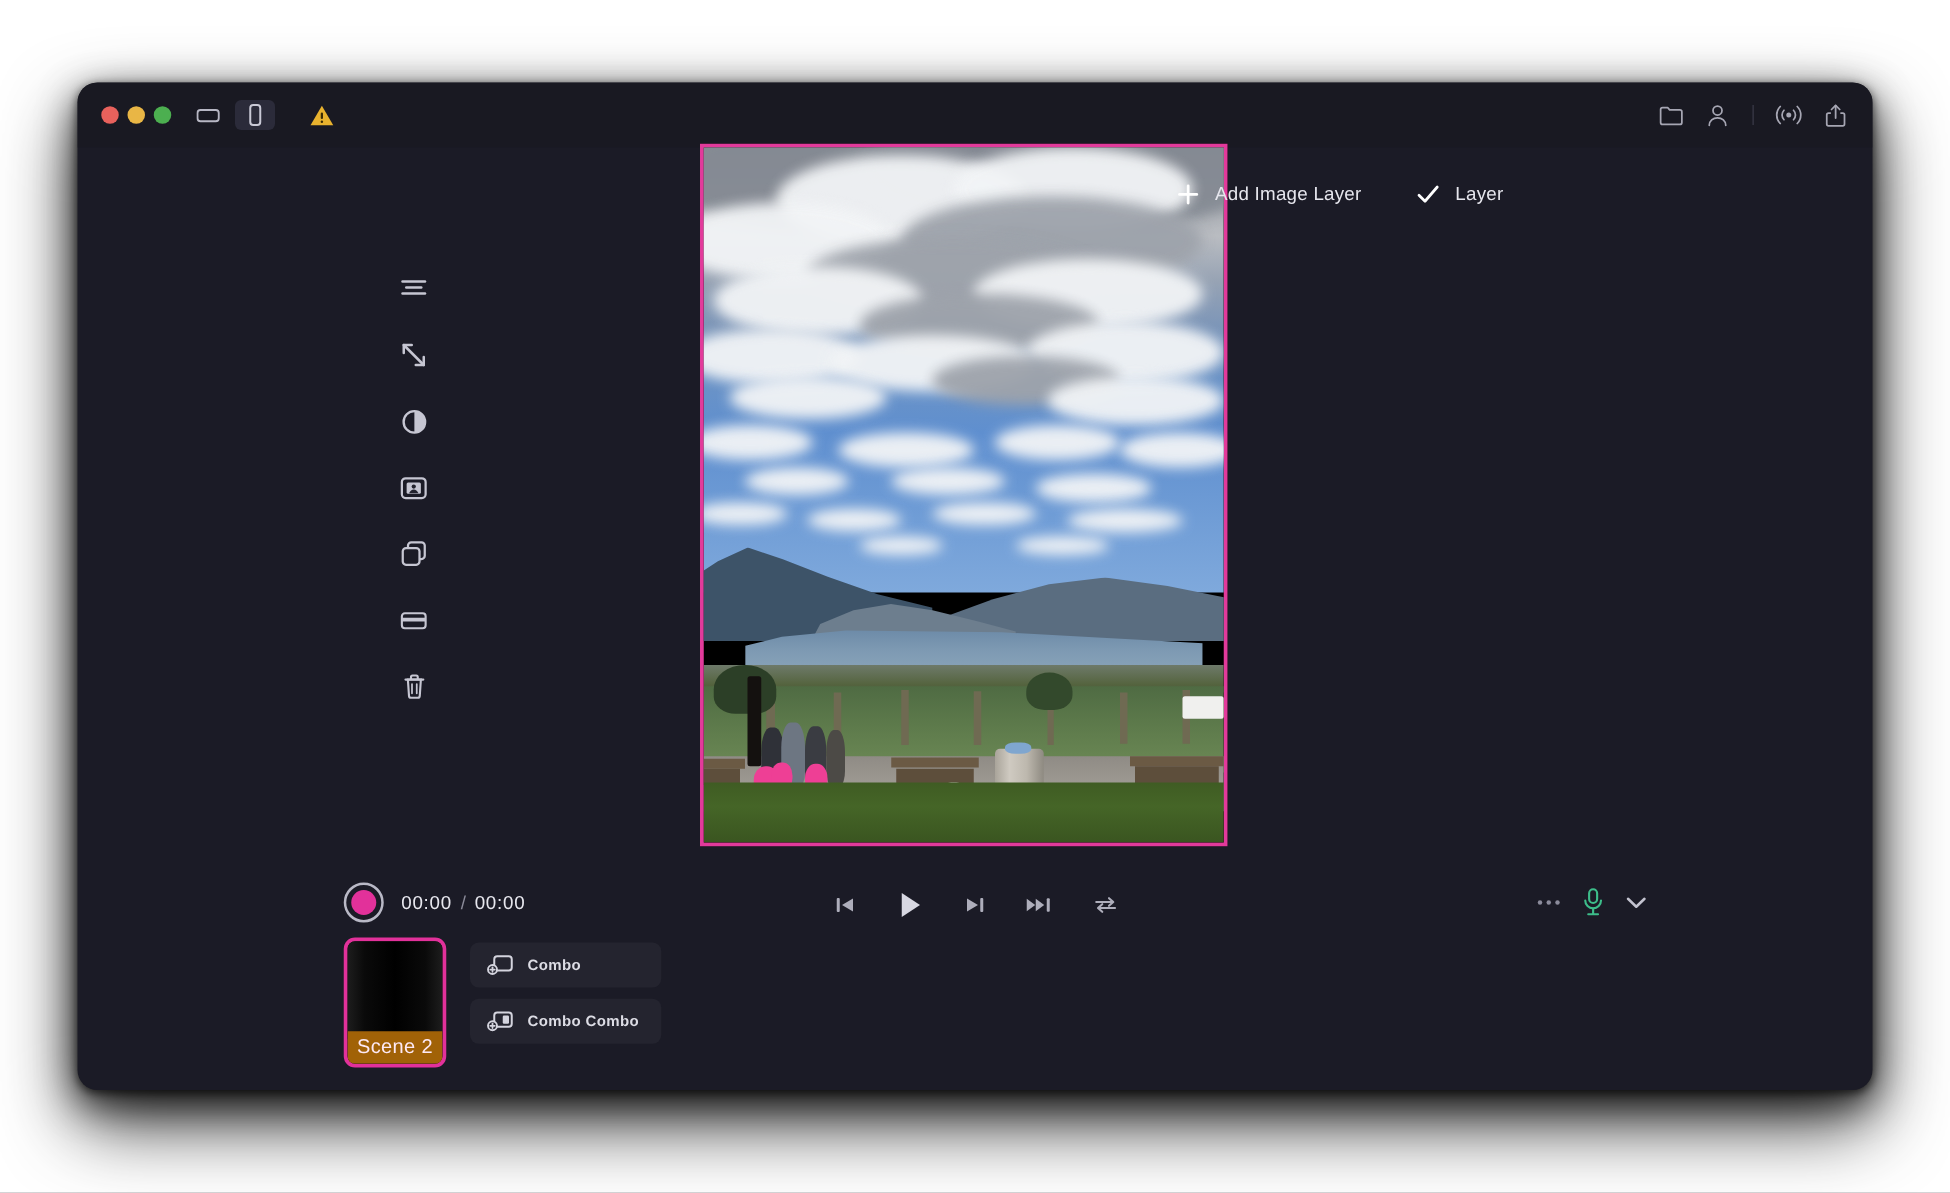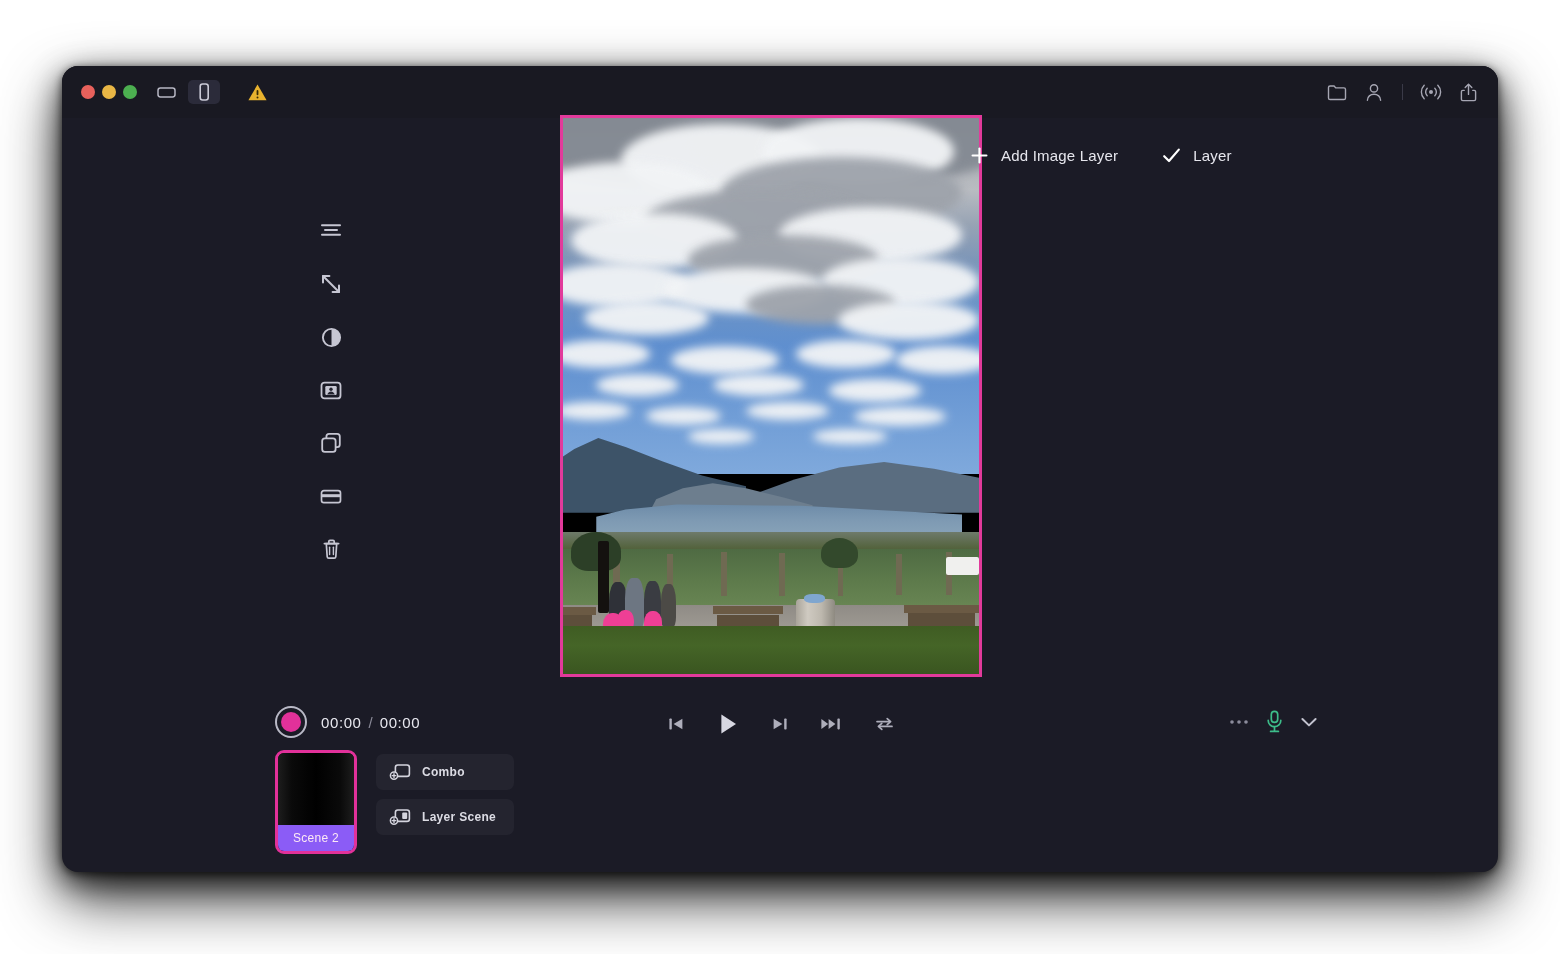--- a/index.html
+++ b/index.html
@@ -197,21 +197,21 @@
   }
   .person { position: absolute; border-radius: 40% 40% 25% 25%; }
   .flamingo { position: absolute; background: #ee3f95; border-radius: 45%; }
   .umbrella { position: absolute; background: #14110f; }
   .smallwhite { position: absolute; background: #f0f0ee; border-radius: 40%; }
   .post { position: absolute; background: #6f6a52; }
 
   
   #canvas-actions {
     position: absolute;
-    left: 908px;
+    left: 879px;
     top: 80px;
     display: flex;
     align-items: center;
     gap: 44px;
   }
   .canvas-btn {
     display: flex;
     align-items: center;
     gap: 12px;
     color: #e6e6ed;
@@ -298,23 +298,23 @@
   #scene-thumb-img {
     position: absolute;
     left: 0; right: 0; top: 0;
     height: 78px;
     background: linear-gradient(90deg,#1d1d1d 0%, #0a0a0a 18%, #000 50%, #0a0a0a 82%, #1d1d1d 100%);
   }
   #scene-thumb-label {
     position: absolute;
     left: 0; right: 0; bottom: 0;
     height: 26px;
-    background: #8b5cf6;
+    background: #a16207;
     color: #fde9f5;
-    font-size: 12px;
+    font-size: 16px;
     display: flex;
     align-items: center;
     justify-content: center;
     letter-spacing: 0.3px;
   }
 
   #scene-buttons {
     display: flex;
     flex-direction: column;
     gap: 9px;
@@ -684,19 +684,19 @@
             <svg width="22" height="18" viewBox="0 0 22 18">
               <rect x="6.4" y="2" width="14" height="11.4" rx="2.4" fill="none" stroke="#d4d4de" stroke-width="1.6"></rect>
               <rect x="13.2" y="4.4" width="5" height="6.6" rx="1" fill="#d4d4de"></rect>
               <circle cx="5" cy="12.6" r="3.6" fill="#24242f" stroke="#d4d4de" stroke-width="1.5"></circle>
               <g stroke="#d4d4de" stroke-width="1.4" stroke-linecap="round">
                 <path d="M5 10.8v3.6"></path>
                   <path d="M3.2 12.6h3.6"></path>
               </g>
             </svg>
           </span>
-          <span>Layer Scene</span>
+          <span>Combo Combo</span>
         </div>
       </div>
     </div>
 
   </div>
 </div>
 
 </body></html>

